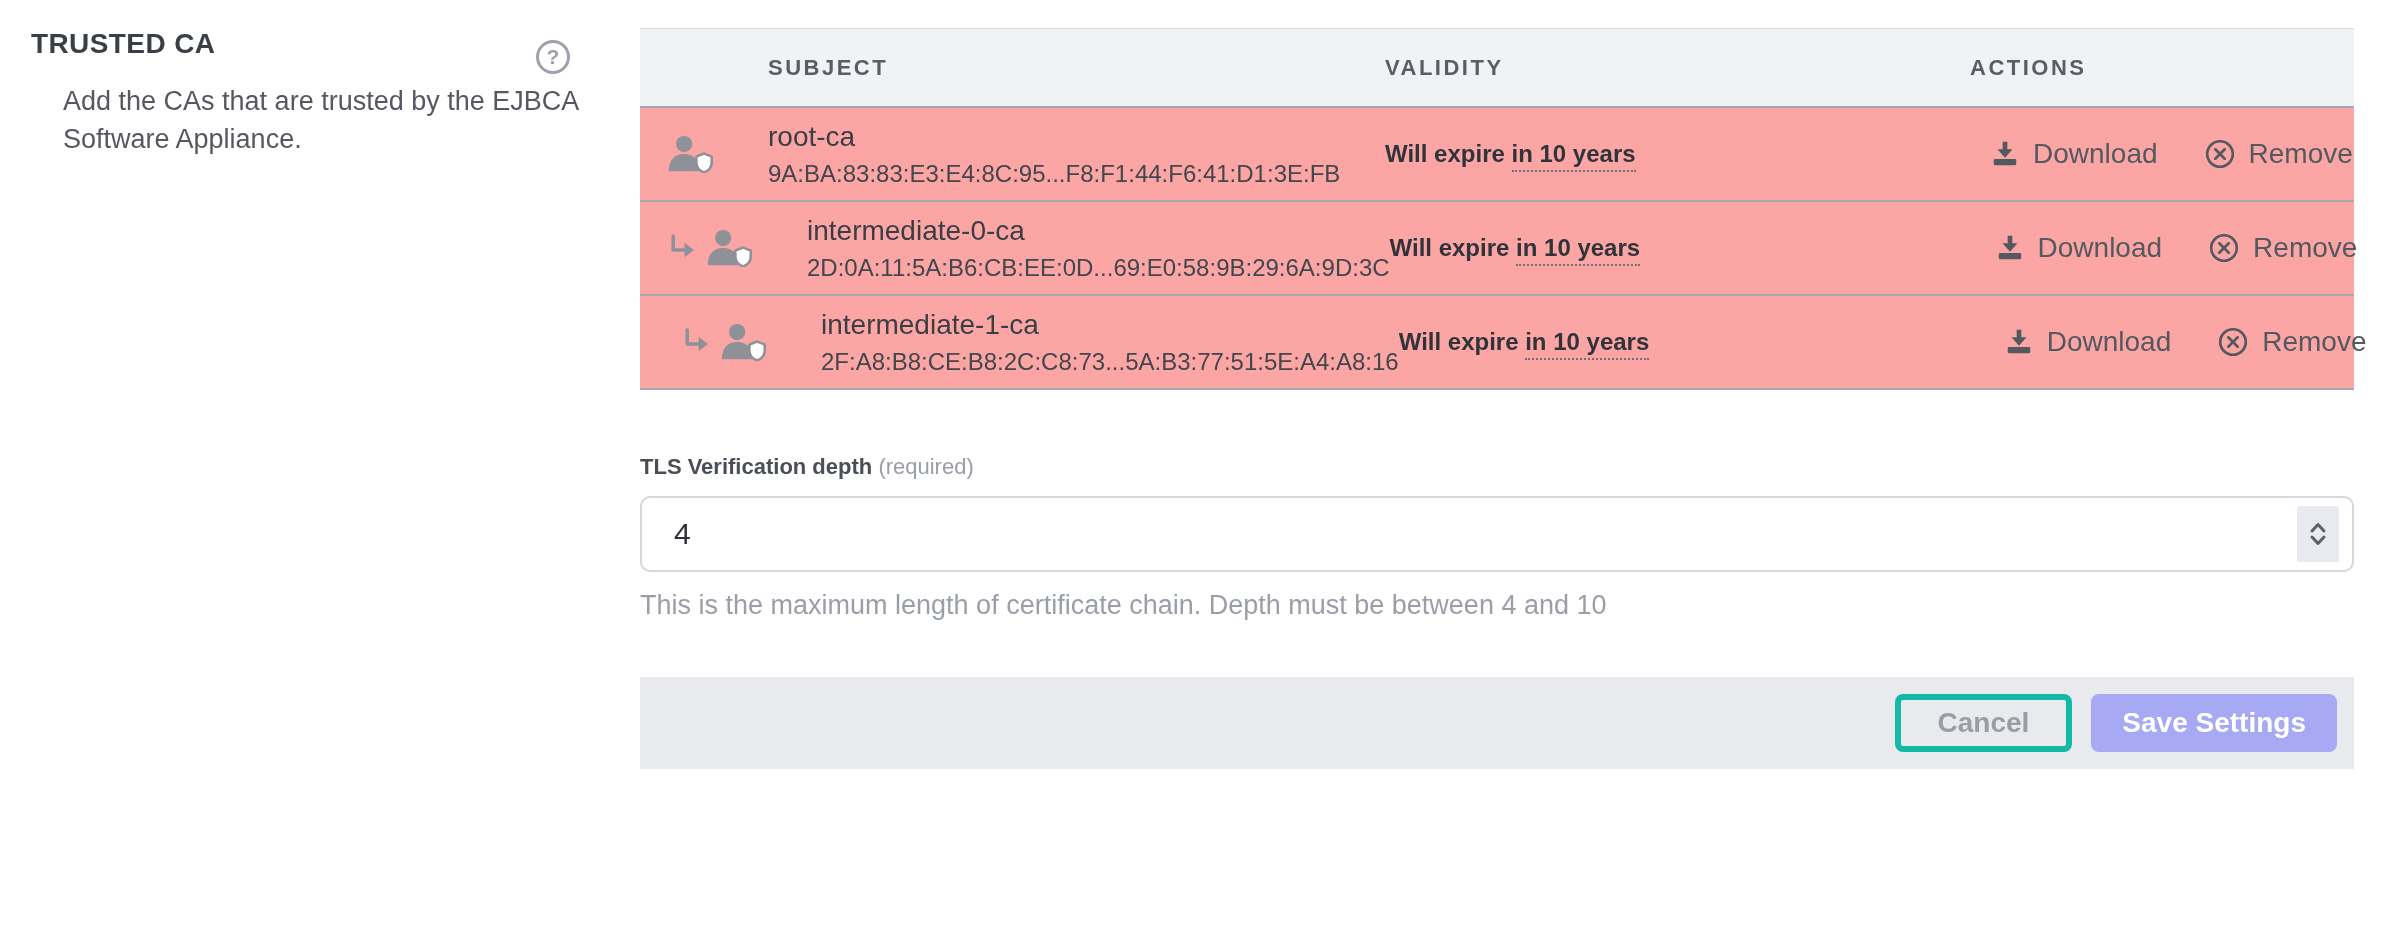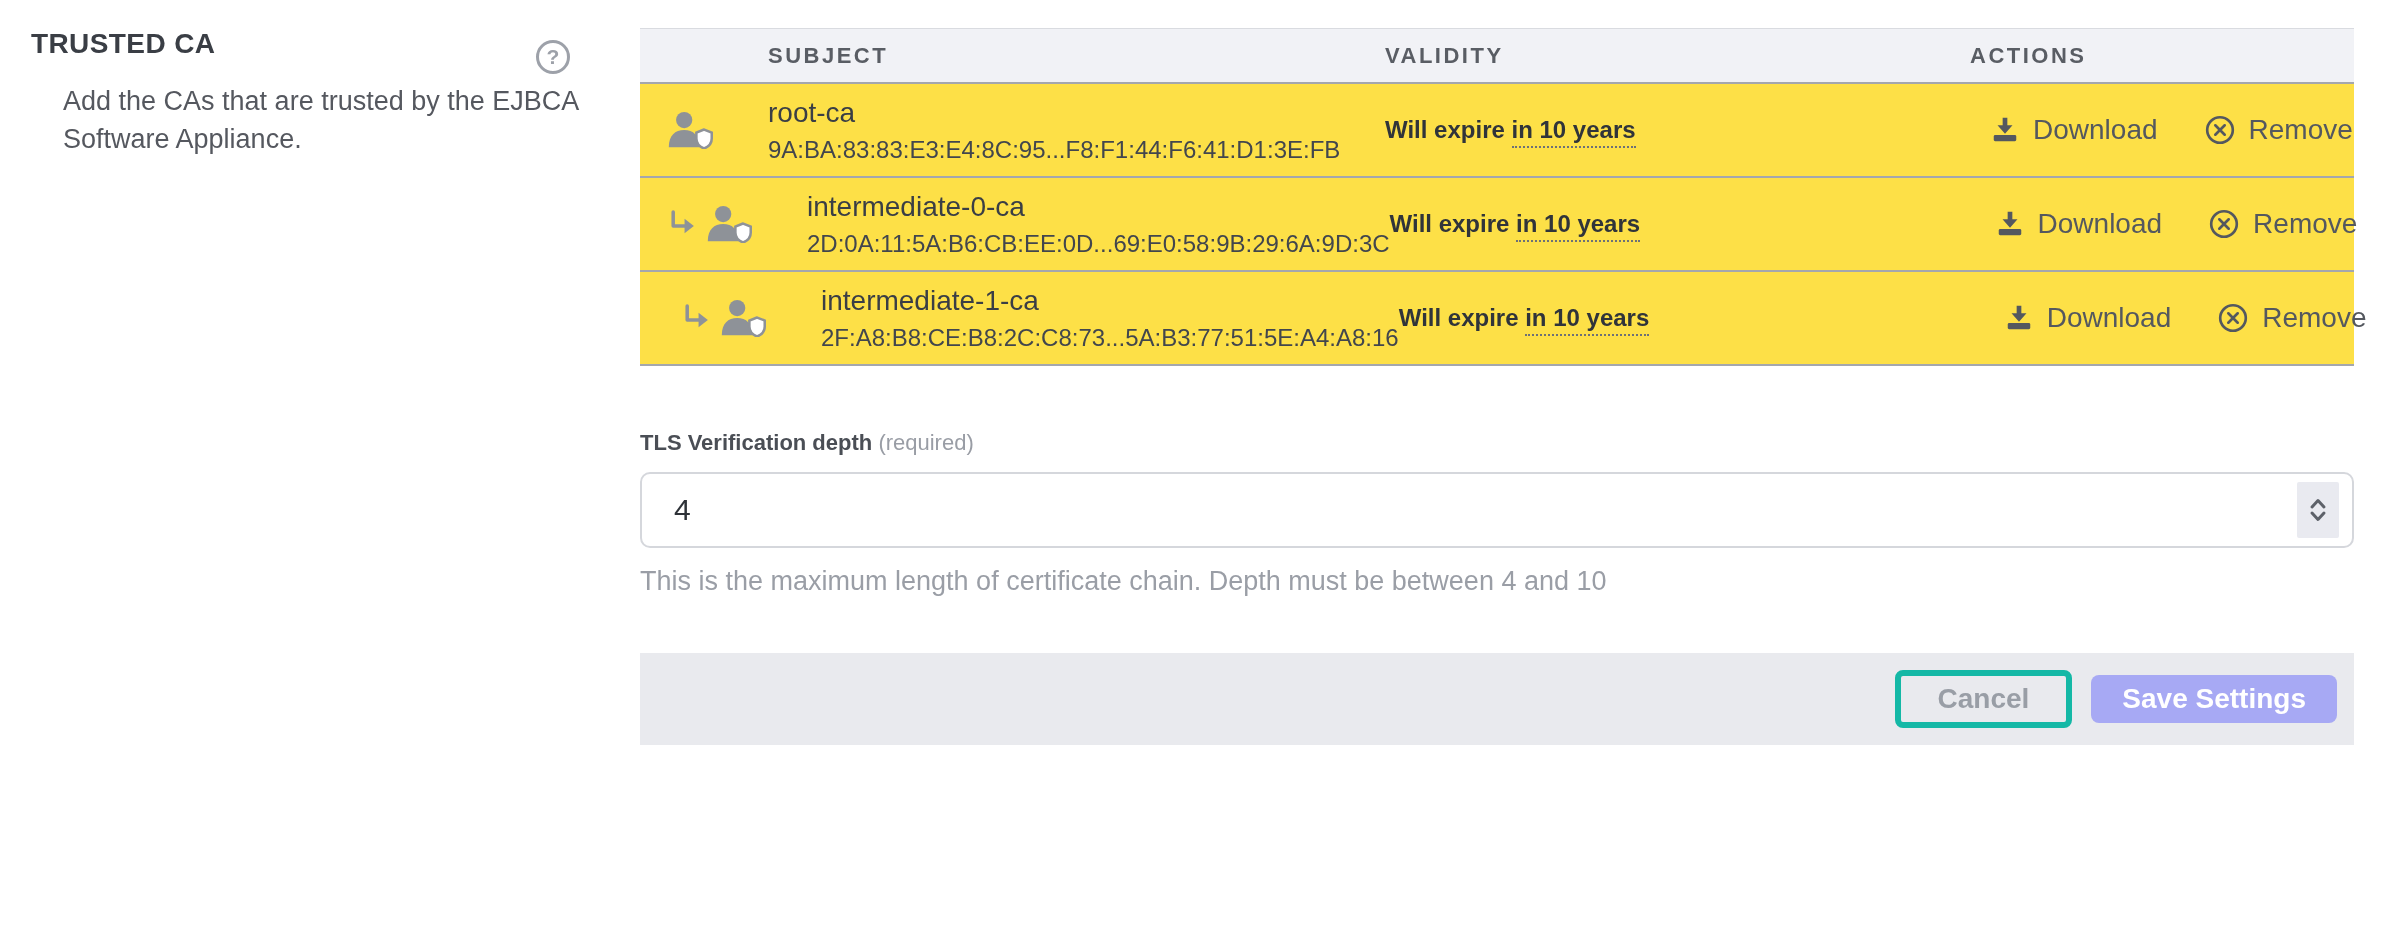--- a/index.html
+++ b/index.html
@@ -32,33 +32,33 @@
   .upload-btn {
     height:60px; padding:0 34px;
     background:#4b4ff0; color:#ffffff;
     font-family:inherit; font-size:28px; font-weight:600;
     border:none; border-radius:8px; cursor:pointer;
   }
 
   
   .ca-table { margin-top:28px; }
   .thead {
-    display:flex; align-items:center; height:56px;
+    display:flex; align-items:center; height:80px;
     background:#f1f2f6;
     border-top:1px solid #d9dbe0;
     border-bottom:2px solid #a4a7ad;
     color:#595d64; font-size:22px; font-weight:700; letter-spacing:2.5px;
   }
   .col-subject  { flex:0 0 745px; padding-left:128px; }
   .col-validity { flex:0 0 585px; }
   .col-actions  { flex:1 1 auto; }
 
   .trow {
     display:flex; align-items:center; height:94px;
-    border-bottom:2px solid #a4a7ad; background:#fde047;
+    border-bottom:2px solid #a4a7ad; background:#fca5a5;
   }
   .cell-subject { flex:0 0 745px; display:flex; align-items:center; padding-left:27px; }
   .cell-subject.indent-2 { padding-left:41px; }
   .arrow-icon { width:31px; height:31px; margin-right:8px; flex:0 0 auto; }
   .person-icon { width:47px; height:38px; flex:0 0 auto; }
   .subject-text { margin-left:54px; }
   .ca-name { font-size:28px; color:#3a3e45; }
   .ca-fingerprint { font-size:24px; color:#42464d; margin-top:7px; }
 
   .cell-validity { flex:0 0 585px; font-size:24px; font-weight:600; color:#30343a; }
@@ -103,21 +103,21 @@
     margin-top:56px; height:92px; background:#e9eaee;
     display:flex; align-items:center; justify-content:flex-end;
     gap:19px; padding-right:17px;
   }
   .cancel-btn {
     height:58px; padding:0 37px;
     background:transparent; border:6px solid #14b8a6; border-radius:8px;
     color:#999ea6; font-family:inherit; font-size:28px; font-weight:600; cursor:pointer;
   }
   .save-btn {
-    height:48px; padding:4px 31px;
+    height:58px; padding:4px 31px;
     background:#a7a9f4; border:none; border-radius:8px;
     color:#ffffff; font-family:inherit; font-size:28px; font-weight:600; cursor:pointer;
   }
 </style>
 </head>
 <body>
 
 <div class="left-panel">
   <div class="page-title">TRUSTED CA</div>
   <div class="page-desc">Add the CAs that are trusted by the EJBCA Software Appliance.</div>

